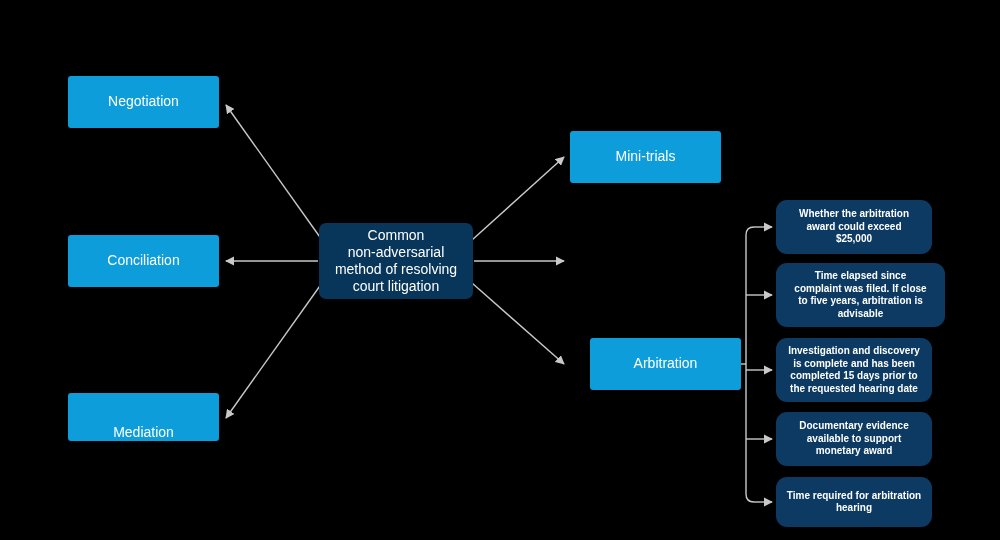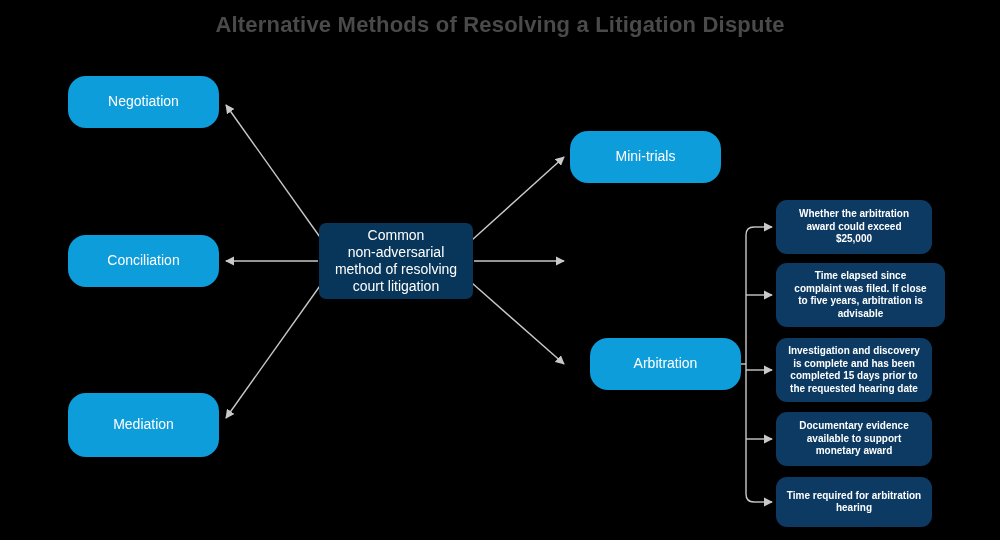--- a/index.html
+++ b/index.html
@@ -45,21 +45,21 @@
     box-sizing: border-box;
     border-radius: 9px;
     line-height: 1.22;
     white-space: pre-line;
     z-index: 2;
   }
   .node.primary {
     background: #0d9ddb;
     font-size: 14px;
     font-weight: normal;
-    border-radius: 18px;
+    border-radius: 3px;
   }
   .node.hub {
     background: #08355a;
     font-size: 14px;
     font-weight: normal;
     border-radius: 7px;
     padding: 4px 0;
   }
   .node.detail {
     background: #0c3a63;
@@ -68,21 +68,20 @@
     border-radius: 11px;
     padding: 4px 7px;
     line-height: 1.25;
   }
 </style>
 </head>
 <body>
 
 <div id="canvas">
 
-  <div id="title">Alternative Methods of Resolving a Litigation Dispute</div>
 
   <svg id="edges" viewBox="0 0 1000 540" xmlns="http://www.w3.org/2000/svg">
     <defs>
       <marker id="arrowhead" viewBox="0 0 10 10" refX="9" refY="5" markerWidth="6.5" markerHeight="6.5" orient="auto-start-reverse">
         <path d="M 0 0 L 10 5 L 0 10 z" fill="#c9c9c9"></path>
       </marker>
     </defs>
 
     <line x1="322" y1="240" x2="226" y2="105" stroke="#c9c9c9" stroke-width="1.4" marker-end="url(#arrowhead)"></line>
 
@@ -113,21 +112,21 @@
   </svg>
 
   <div class="node primary" style="left:68px; top:76px; width:151px; height:52px;">
     <span>Negotiation</span>
   </div>
 
   <div class="node primary" style="left:68px; top:235px; width:151px; height:52px;">
     <span>Conciliation</span>
   </div>
 
-  <div class="node primary" style="left:68px; top:393px; width:151px; height:64px;">
+  <div class="node primary" style="left:68px; top:393px; width:151px; height:48px;align-items:flex-end;">
     <span>Mediation</span>
   </div>
 
   <div class="node hub" style="left:319px; top:223px; width:154px; height:76px;">
     <span>Common
 non-adversarial
 method of resolving
 court litigation</span>
   </div>
 

